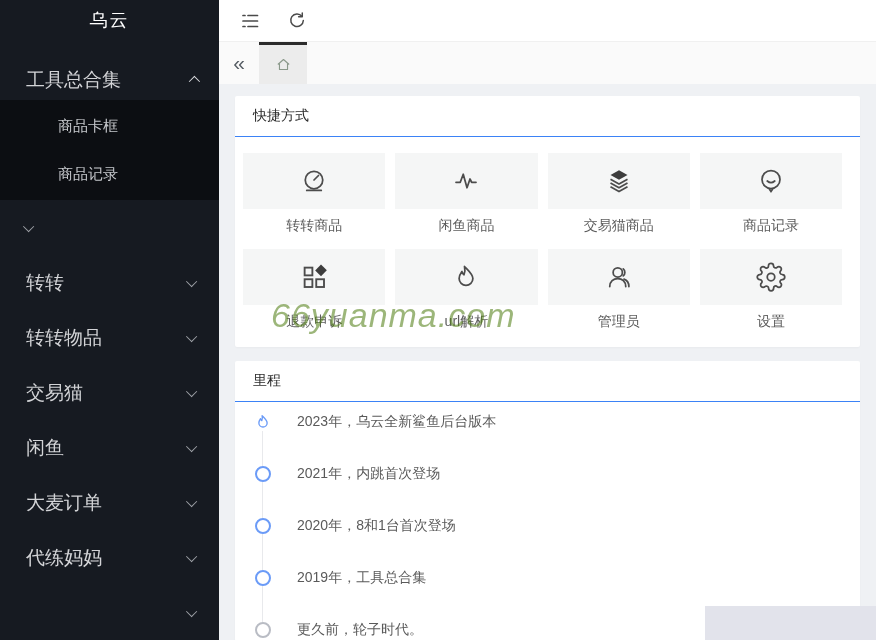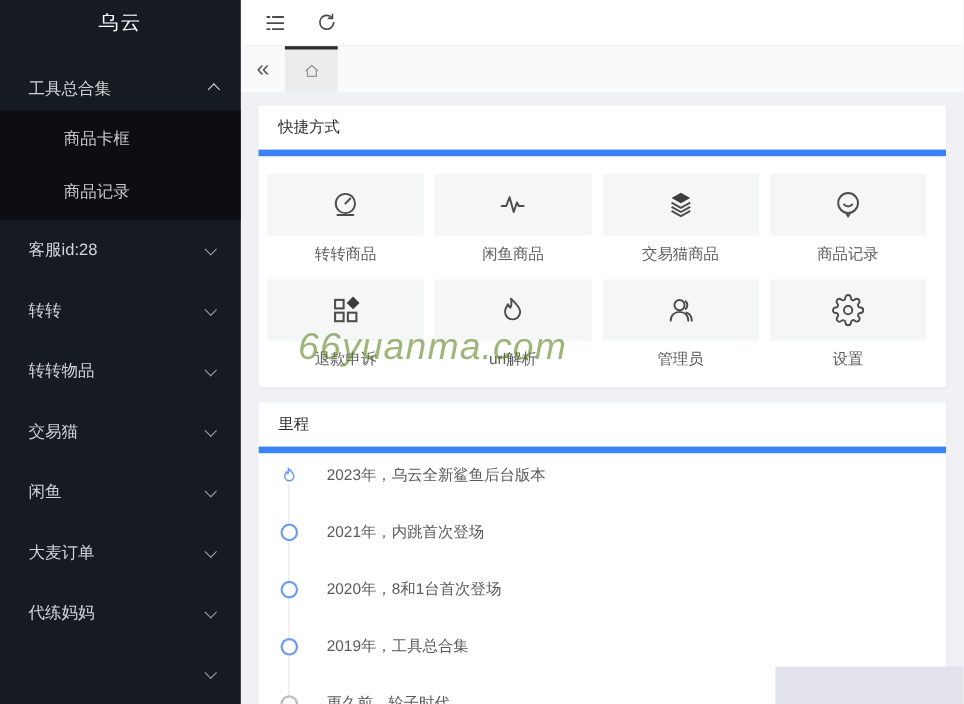--- a/index.html
+++ b/index.html
@@ -4,42 +4,42 @@
 <style>
   html,body{margin:0;padding:0;}
   body{
     width:876px;height:640px;position:relative;overflow:hidden;
     font-family:"Liberation Sans","DejaVu Sans",sans-serif;
     background:#eff1f4;
   }
   
   .sidebar{position:absolute;left:0;top:0;width:219px;height:640px;background:#161a21;color:#d3d4d7;}
   .logo{height:40px;display:flex;align-items:center;justify-content:center;color:#ffffff;font-size:18px;letter-spacing:2px;}
-  .menu-item{height:55px;display:flex;align-items:center;padding:0 22px 0 26px;font-size:15px;cursor:pointer;}
+  .menu-item{height:55px;display:flex;align-items:center;padding:0 22px 0 26px;font-size:19px;cursor:pointer;}
   .menu-item .lbl{flex:1;}
   .menu-group-head{margin-top:20px;height:40px;}
   .chev{width:7px;height:7px;border-left:1.6px solid #9ea1a7;border-bottom:1.6px solid #9ea1a7;flex:none;}
   .chev.down{transform:rotate(-45deg) translateY(-2px);}
   .chev.up{transform:rotate(135deg) translateY(-2px);border-color:#d9dadd;}
   .submenu{background:#0c0e12;padding:2px 12px;}
   .submenu-item{height:48px;display:flex;align-items:center;padding-left:46px;font-size:15px;color:#c6c8cc;cursor:pointer;}
   .redact-blob{width:42px;height:16px;border-radius:9px;background:linear-gradient(90deg,#8d8f93 0 35%,#6e7075 35%);}
   
   .topbar{position:absolute;left:219px;top:0;right:0;height:41px;background:#ffffff;border-bottom:1px solid #f0f0f0;display:flex;align-items:center;}
   .tool-ic{width:22px;height:22px;margin-left:20px;color:#4a4a4a;cursor:pointer;display:flex;align-items:center;justify-content:center;}
   .tool-ic + .tool-ic{margin-left:24px;}
   svg{display:block;}
   
   .tabbar{position:absolute;left:219px;top:42px;right:0;height:42px;background:#fafafa;display:flex;align-items:stretch;}
   .tab-collapse{width:40px;display:flex;align-items:center;justify-content:center;color:#565d64;font-size:21px;cursor:pointer;user-select:none;}
   .tab{width:48px;background:#ececec;border-top:3px solid #2b2b2b;display:flex;align-items:center;justify-content:center;cursor:pointer;}
   
   .content{position:absolute;left:219px;top:84px;right:0;bottom:0;background:#eff1f4;padding:12px 16px 0 16px;box-sizing:border-box;}
   .card{background:#ffffff;border-radius:2px;box-shadow:0 1px 2px rgba(0,0,0,.03);}
-  .card-head{padding:11px 18px;font-size:14px;color:#2b2b2b;border-bottom:6px solid #3b82f6;}
+  .card-head{padding:11px 18px;font-size:14px;color:#2b2b2b;border-bottom:1px solid #3b82f6;}
   .card-body{padding:16px 18px 14px 8px;}
   .sc-grid{display:grid;grid-template-columns:repeat(4,1fr);column-gap:10px;row-gap:12px;}
   .shortcut{display:flex;flex-direction:column;align-items:center;cursor:pointer;}
   .tile{width:100%;height:56px;background:#f5f6f6;display:flex;align-items:center;justify-content:center;color:#4c4c4c;}
   .sc-label{margin-top:8px;height:20px;font-size:14px;color:#5c5c5c;}
   
   .card2{margin-top:14px;height:280px;overflow:hidden;}
   .card2 .card-body{padding:6px 18px 4px 18px;}
   .timeline{position:relative;}
   .timeline:before{content:"";position:absolute;left:9px;top:14px;bottom:10px;width:1px;background:#e8e9ec;}
@@ -68,21 +68,20 @@
   <div class="submenu">
     <div class="submenu-item">
       <span>商品卡框</span>
     </div>
     <div class="submenu-item">
       <span>商品记录</span>
     </div>
   </div>
 
   <div class="menu-item">
-    <span class="lbl">客服id:28</span>
     <span class="chev down"></span>
   </div>
   <div class="menu-item">
     <span class="lbl">转转</span>
     <span class="chev down"></span>
   </div>
   <div class="menu-item">
     <span class="lbl">转转物品</span>
     <span class="chev down"></span>
   </div>

